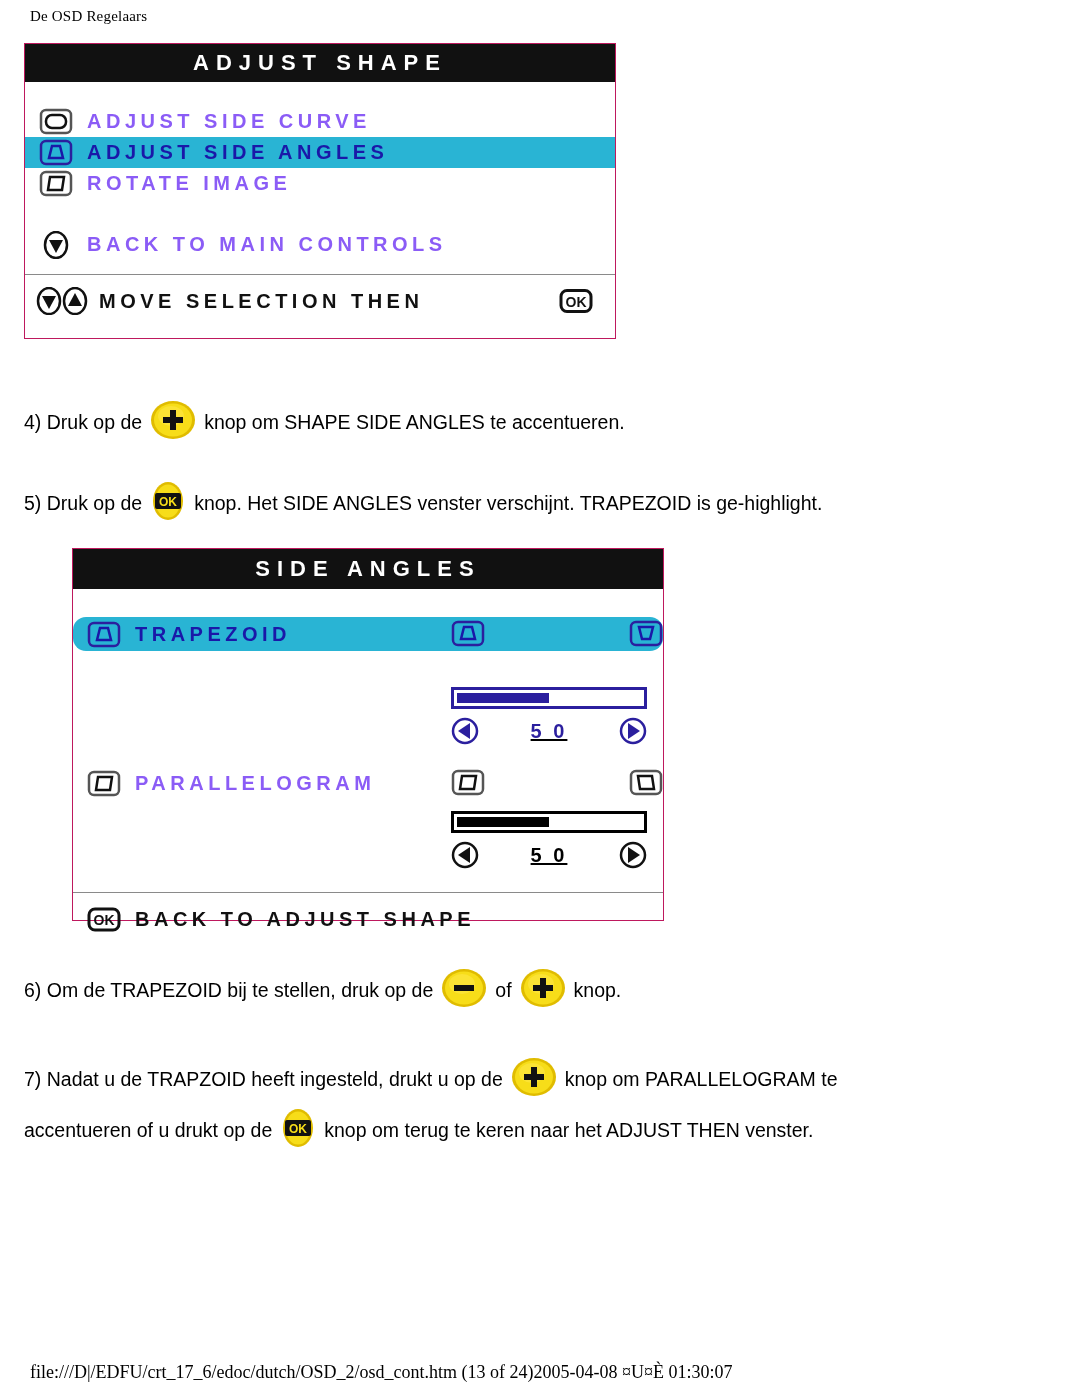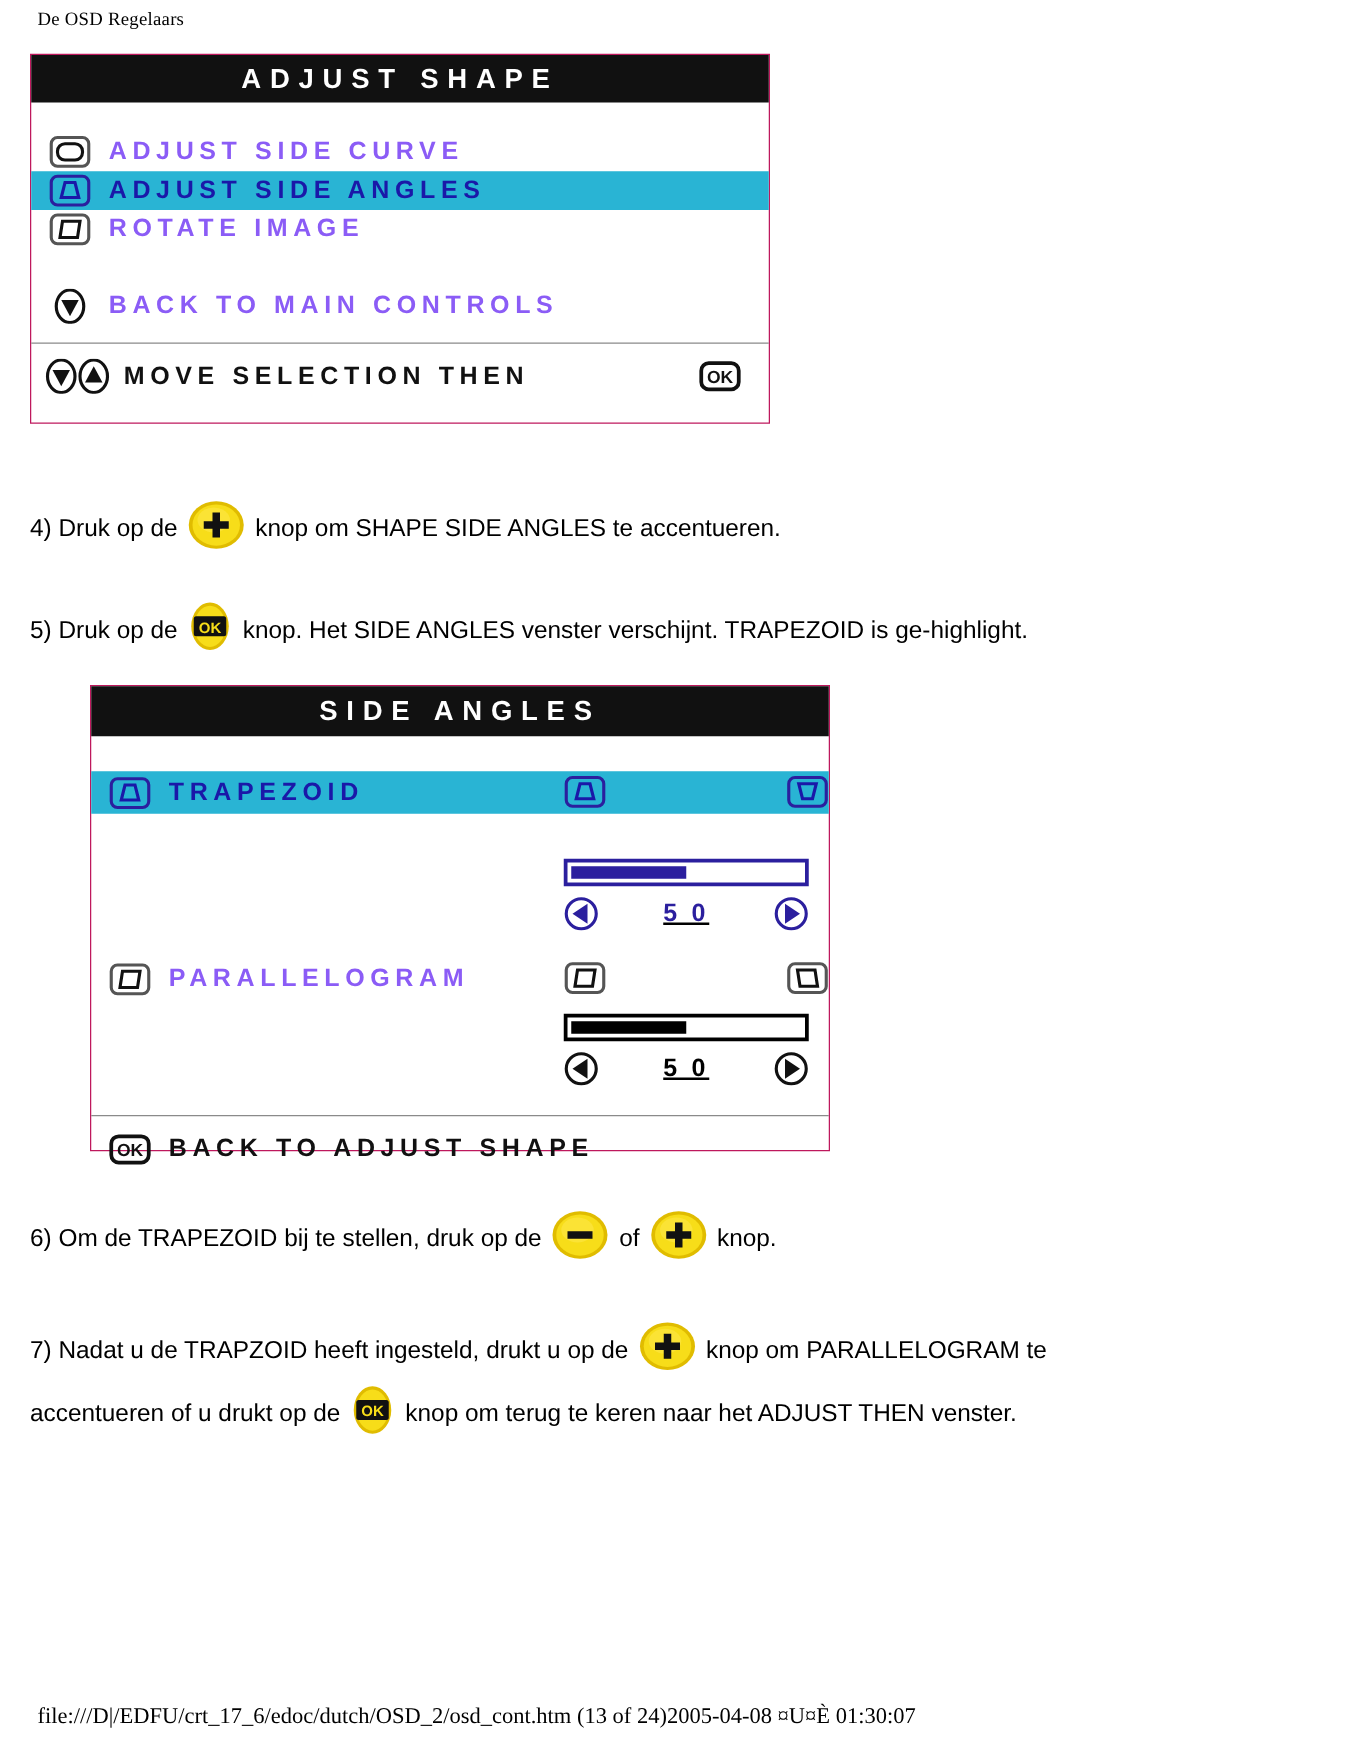--- a/index.html
+++ b/index.html
@@ -283,21 +283,21 @@
   </span>
   <span class="t">knop. Het SIDE ANGLES venster verschijnt. TRAPEZOID is ge-highlight.</span>
 </div>
 
 <div class="osd osd-2">
   <div class="osd-title">SIDE ANGLES</div>
   <div class="osd-body">
 
     <div class="gap" style="height:28px;"></div>
 
-    <div class="row highlight" style="height:34px;">
+    <div class="row highlight" style="height:34px;border-radius:13px;">
       <div class="icon-cell">
         <svg class="glyph" width="34" height="27" viewBox="0 0 34 27">
           <rect x="2" y="2" width="30" height="23" rx="5" fill="none" stroke="#2b1f9e" stroke-width="2.5"></rect>
           <polygon points="10,19 24,19 21,7 13,7" fill="none" stroke="#1a18a8" stroke-width="2.5"></polygon>
         </svg>
       </div>
       <div class="label">TRAPEZOID</div>
       <div class="pair-icons" style="top:3px;">
         <svg class="glyph" width="34" height="27" viewBox="0 0 34 27">
           <rect x="2" y="2" width="30" height="23" rx="5" fill="none" stroke="#2b1f9e" stroke-width="2.5"></rect>

